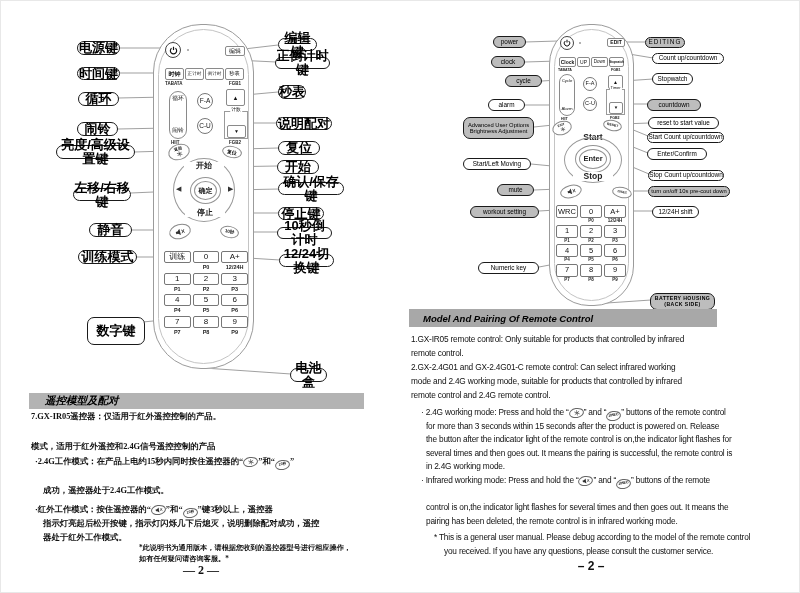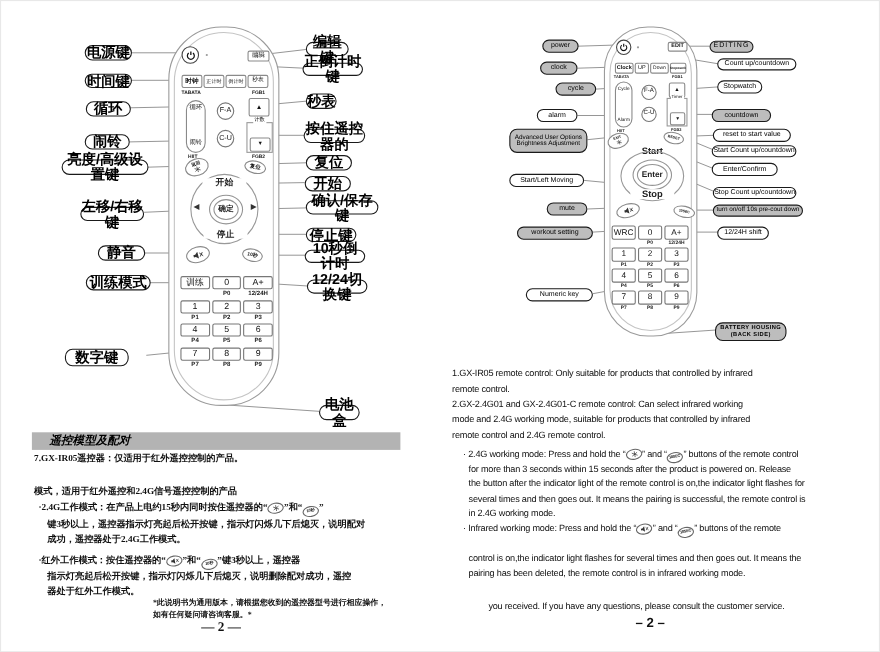--- a/index.html
+++ b/index.html
@@ -216,47 +216,46 @@
     </div>
 
     <div class="co" style="left:76px;top:40px;width:43px;height:14px;">电源键</div>
     <div class="co" style="left:76px;top:66px;width:43px;height:13px;">时间键</div>
     <div class="co" style="left:77px;top:91px;width:41px;height:14px;">循环</div>
     <div class="co" style="left:76px;top:121px;width:41px;height:14px;">闹铃</div>
     <div class="co" style="left:55px;top:144px;width:79px;height:14px;">亮度/高级设置键</div>
     <div class="co" style="left:72px;top:187px;width:58px;height:13px;">左移/右移键</div>
     <div class="co" style="left:88px;top:222px;width:43px;height:14px;">静音</div>
     <div class="co" style="left:77px;top:249px;width:59px;height:14px;">训练模式</div>
-    <div class="co" style="left:58px;top:316px;width:58px;height:16px;">数字键</div>
+    <div class="co" style="left:86px;top:316px;width:58px;height:28px;">数字键</div>
 
     <div class="co" style="left:277px;top:37px;width:39px;height:13px;text-decoration:underline;">编辑键</div>
     <div class="co" style="left:274px;top:56px;width:55px;height:12px;">正倒计时键</div>
     <div class="co" style="left:277px;top:84px;width:28px;height:14px;">秒表</div>
-    <div class="co" style="left:275px;top:116px;width:56px;height:13px;">按住遥控器的</div>
+    <div class="co" style="left:275px;top:116px;width:56px;height:13px;">说明配对</div>
     <div class="co" style="left:277px;top:140px;width:42px;height:14px;">复位</div>
     <div class="co" style="left:276px;top:159px;width:42px;height:14px;">开始</div>
     <div class="co" style="left:277px;top:181px;width:66px;height:13px;">确认/保存键</div>
     <div class="co" style="left:277px;top:206px;width:46px;height:13px;">停止键</div>
     <div class="co" style="left:276px;top:226px;width:55px;height:12px;">10秒倒计时</div>
     <div class="co" style="left:278px;top:253px;width:55px;height:13px;">12/24切换键</div>
     <div class="co" style="left:289px;top:367px;width:37px;height:14px;">电池盒</div>
 
     <div class="bar" style="left:28px;top:392px;width:335px;height:16px;">遥控模型及配对</div>
     <div class="tl" style="left:30px;top:411px;">7.GX-IR05遥控器：仅适用于红外遥控控制的产品。</div>
     <div class="tl" style="left:30px;top:441px;">模式，适用于红外遥控和2.4G信号遥控控制的产品</div>
     <div class="tl" style="left:34px;top:456px;text-align:center;">
       <span>·2.4G工作模式：在产品上电约15秒内同时按住遥控器的“</span><span class="icob">
           <svg width="6" height="6" viewBox="0 0 10 10">
             <path d="M5 .5v9M.9 2.7l8.2 4.6M9.1 2.7L.9 7.3" stroke="#333" stroke-width="1" fill="none"></path>
           </svg>
         </span><span>”和“</span><span class="icob">
           <span class="tx">10秒</span>
         </span><span>”</span>
     </div>
-    <div class="tl" style="left:42px;top:471px;">键3秒以上，遥控器指示灯亮起后松开按键，指示灯闪烁几下后熄灭，说明配对</div>
     <div class="tl" style="left:42px;top:485px;">成功，遥控器处于2.4G工作模式。</div>
     <div class="tl" style="left:34px;top:504px;">
       <span>·红外工作模式：按住遥控器的“</span><span class="icob">
           <svg width="8" height="6" viewBox="0 0 13 10">
             <path d="M1 3.5h2.3L6.5.8v8.4L3.3 6.5H1z" fill="#333"></path>
             <path d="M8.5 2.8l3.6 4.4M12.1 2.8L8.5 7.2" stroke="#333" stroke-width="1" fill="none"></path>
           </svg>
         </span><span>”和“</span><span class="icob">
           <span class="tx">10秒</span>
         </span><span>”键3秒以上，遥控器</span>
@@ -431,20 +430,21 @@
     <div class="co" style="left:246px;top:131px;width:77px;height:11px;">Start Count up/countdown</div>
     <div class="co" style="left:246px;top:147px;width:60px;height:12px;">Enter/Confirm</div>
     <div class="co" style="left:247px;top:169px;width:76px;height:11px;">Stop Count up/countdown</div>
     <div class="co g" style="left:247px;top:185px;width:82px;height:11px;font-size:5.8px;">turn on/off 10s pre-cout down</div>
     <div class="co" style="left:251px;top:205px;width:47px;height:12px;">12/24H shift</div>
     <div class="co g" style="left:249px;top:292px;width:65px;height:17px;font-size:5.2px;font-weight:bold;letter-spacing:0.4px;">
       <span>BATTERY HOUSING</span>
       <span>(BACK SIDE)</span>
     </div>
 
+    <div class="bar" style="left:8px;top:308px;width:308px;height:18px;">Model And Pairing Of Remote Control</div>
     <div class="tl" style="left:10px;top:334px;">1.GX-IR05 remote control: Only suitable for products that controlled by infrared</div>
     <div class="tl" style="left:10px;top:348px;">remote control.</div>
     <div class="tl" style="left:10px;top:362px;">2.GX-2.4G01 and GX-2.4G01-C remote control: Can select infrared working</div>
     <div class="tl" style="left:10px;top:376px;">mode and 2.4G working mode, suitable for products that controlled by infrared</div>
     <div class="tl" style="left:10px;top:390px;">remote control and 2.4G remote control.</div>
     <div class="tl" style="left:20px;top:407px;">
       <span>· 2.4G working mode: Press and hold the “</span><span class="icob">
           <svg width="6" height="6" viewBox="0 0 10 10">
             <path d="M5 .5v9M.9 2.7l8.2 4.6M9.1 2.7L.9 7.3" stroke="#333" stroke-width="1" fill="none"></path>
           </svg>
@@ -461,16 +461,17 @@
           <svg width="8" height="6" viewBox="0 0 13 10">
             <path d="M1 3.5h2.3L6.5.8v8.4L3.3 6.5H1z" fill="#333"></path>
             <path d="M8.5 2.8l3.6 4.4M12.1 2.8L8.5 7.2" stroke="#333" stroke-width="1" fill="none"></path>
           </svg>
         </span><span>” and “</span><span class="icob">
           <span class="tx">10SEC</span>
         </span><span>” buttons of the remote</span>
     </div>
     <div class="tl" style="left:25px;top:502px;">control is on,the indicator light flashes for several times and then goes out. It means the</div>
     <div class="tl" style="left:25px;top:516px;">pairing has been deleted, the remote control is in infrared working mode.</div>
+    <div class="tl" style="left:33px;top:532px;">* This is a general user manual. Please debug according to the model of the remote control</div>
     <div class="tl" style="left:43px;top:546px;">you received. If you have any questions, please consult the customer service.</div>
     <div class="pagenum" style="left:150px;top:558px;width:80px;font-family:'Liberation Sans',sans-serif;">– 2 –</div>
   </section>
 </div>
 
 </body></html>

